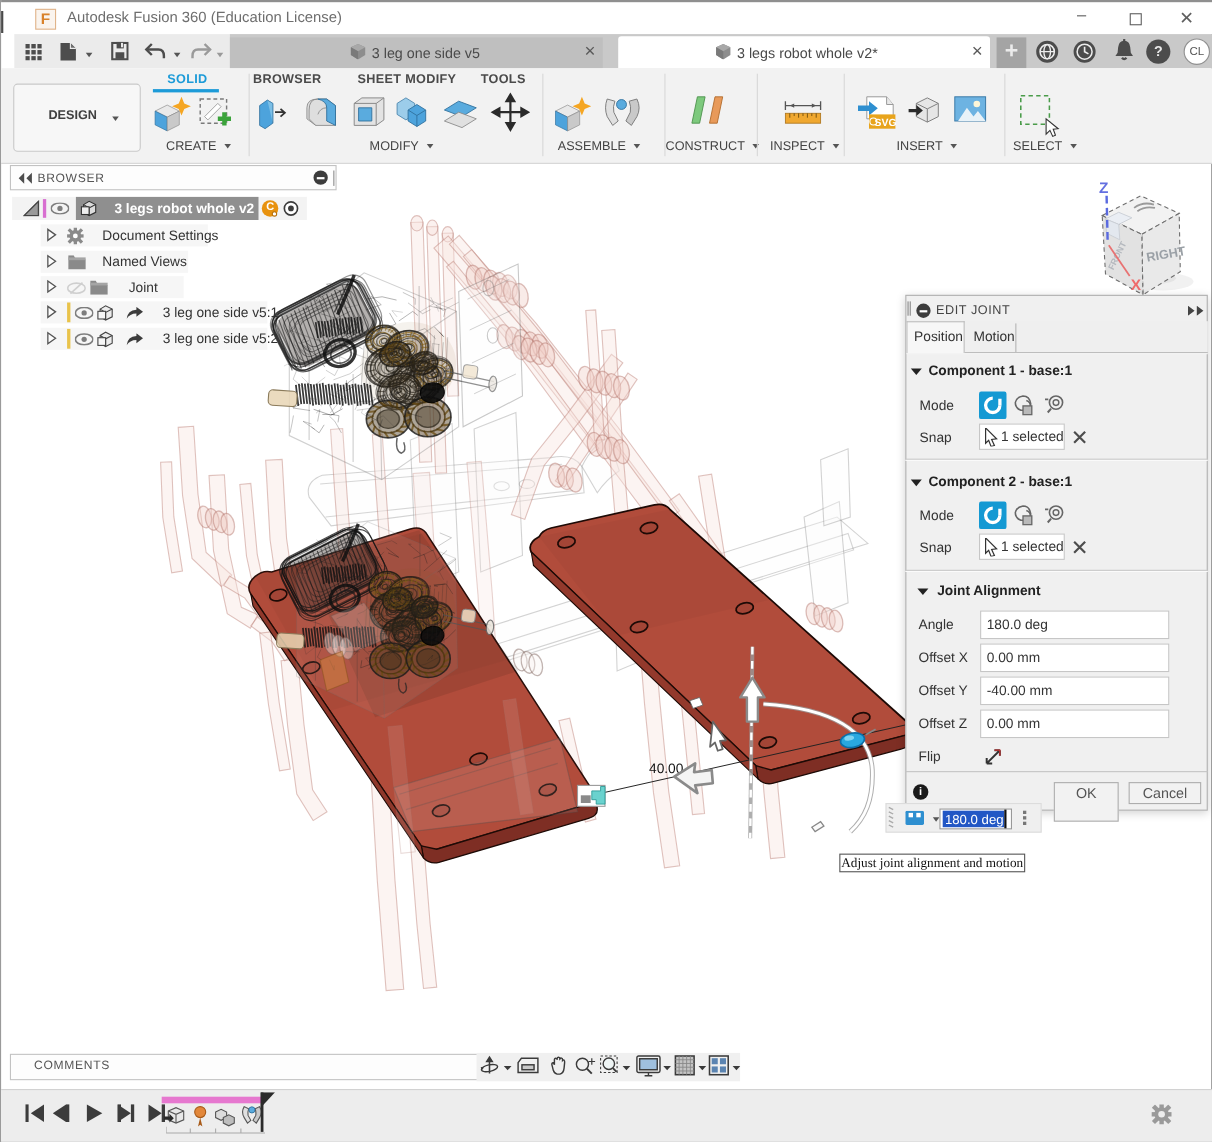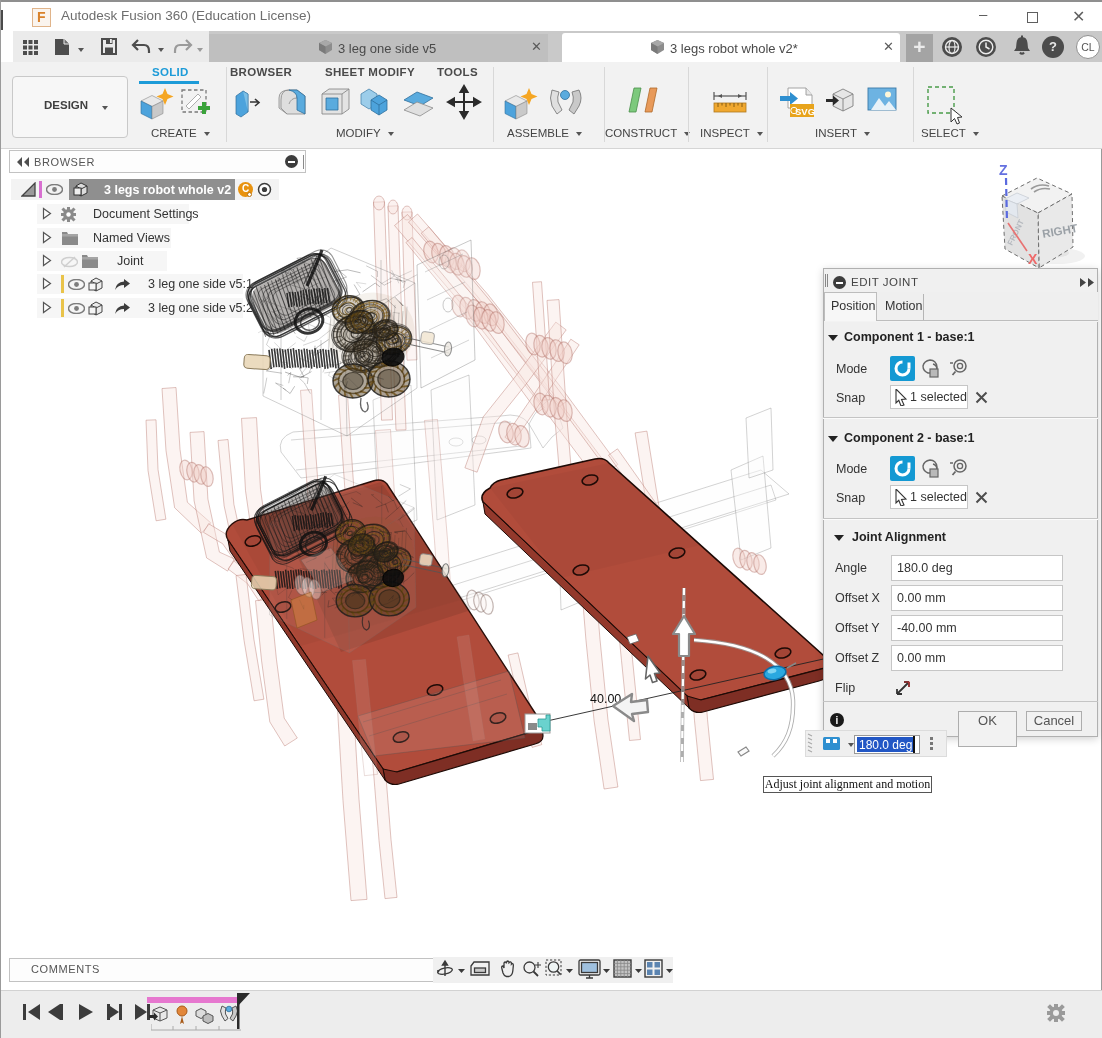--- a/index.html
+++ b/index.html
@@ -1637,21 +1637,21 @@
     <span class="abs" style="left:896px;top:651px;font-size:12.5px;color:#333;">0.00 mm</span>
 <span class="abs" style="left:834px;top:681px;font-size:12.5px;color:#333;">Flip</span>
 <svg class="abs" style="left:893px;top:679px;" width="18" height="18" viewBox="0 0 18 18">
       <path d="M3 15 L15 3 M3 15 L3 10 M3 15 L8 15 M15 3 L10 3 M15 3 L15 8" stroke="#333" stroke-width="1.8" fill="none"></path>
       <path d="M10 3 L15 3 L15 8" stroke="#c33" stroke-width="1.2" fill="none"></path>
     </svg>
 <div class="abs" style="left:822px;top:701px;width:275px;height:1px;background:#c4c4c4;"></div>
 <div class="abs" style="left:829px;top:713px;width:14px;height:14px;border-radius:50%;background:#1a1a1a;"></div>
 <span class="abs" style="left:834.5px;top:715px;font-size:10px;font-weight:bold;color:#fff;">i</span>
 <div class="abs" style="left:957px;top:711px;width:59px;height:36px;background:#f2f2f2;border:1px solid #adadad;text-align:center;font-size:13px;color:#555;line-height:18px;">OK</div>
-<div class="abs" style="left:1025px;top:711px;width:56px;height:20px;background:#f2f2f2;border:1px solid #adadad;text-align:center;font-size:13px;color:#555;line-height:18px;">Cancel</div>
+<div class="abs" style="left:1025px;top:711px;width:66px;height:20px;background:#f2f2f2;border:1px solid #adadad;text-align:center;font-size:13px;color:#555;line-height:18px;">Cancel</div>
     <div class="abs" style="left:804px;top:730px;width:142px;height:27px;background:#efefef;border:1px solid #dcdcdc;"></div>
 <svg class="abs" style="left:806px;top:733px;" width="6" height="21" viewBox="0 0 6 21">
       <path d="M1 1 L5 3 M1 5 L5 7 M1 9 L5 11 M1 13 L5 15 M1 17 L5 19" stroke="#aaa" stroke-width="1.2"></path>
     </svg>
 <svg class="abs" style="left:822px;top:737px;" width="17" height="13" viewBox="0 0 17 13">
       <rect x="0" y="0" width="17" height="13" rx="1.5" fill="#2e8fd0"></rect>
       <rect x="3" y="2" width="4" height="4" fill="#fff"></rect>
       <rect x="10" y="2" width="4" height="4" fill="#fff"></rect>
     </svg>
 <span class="abs caret" style="left:843px;top:743px;"></span>

